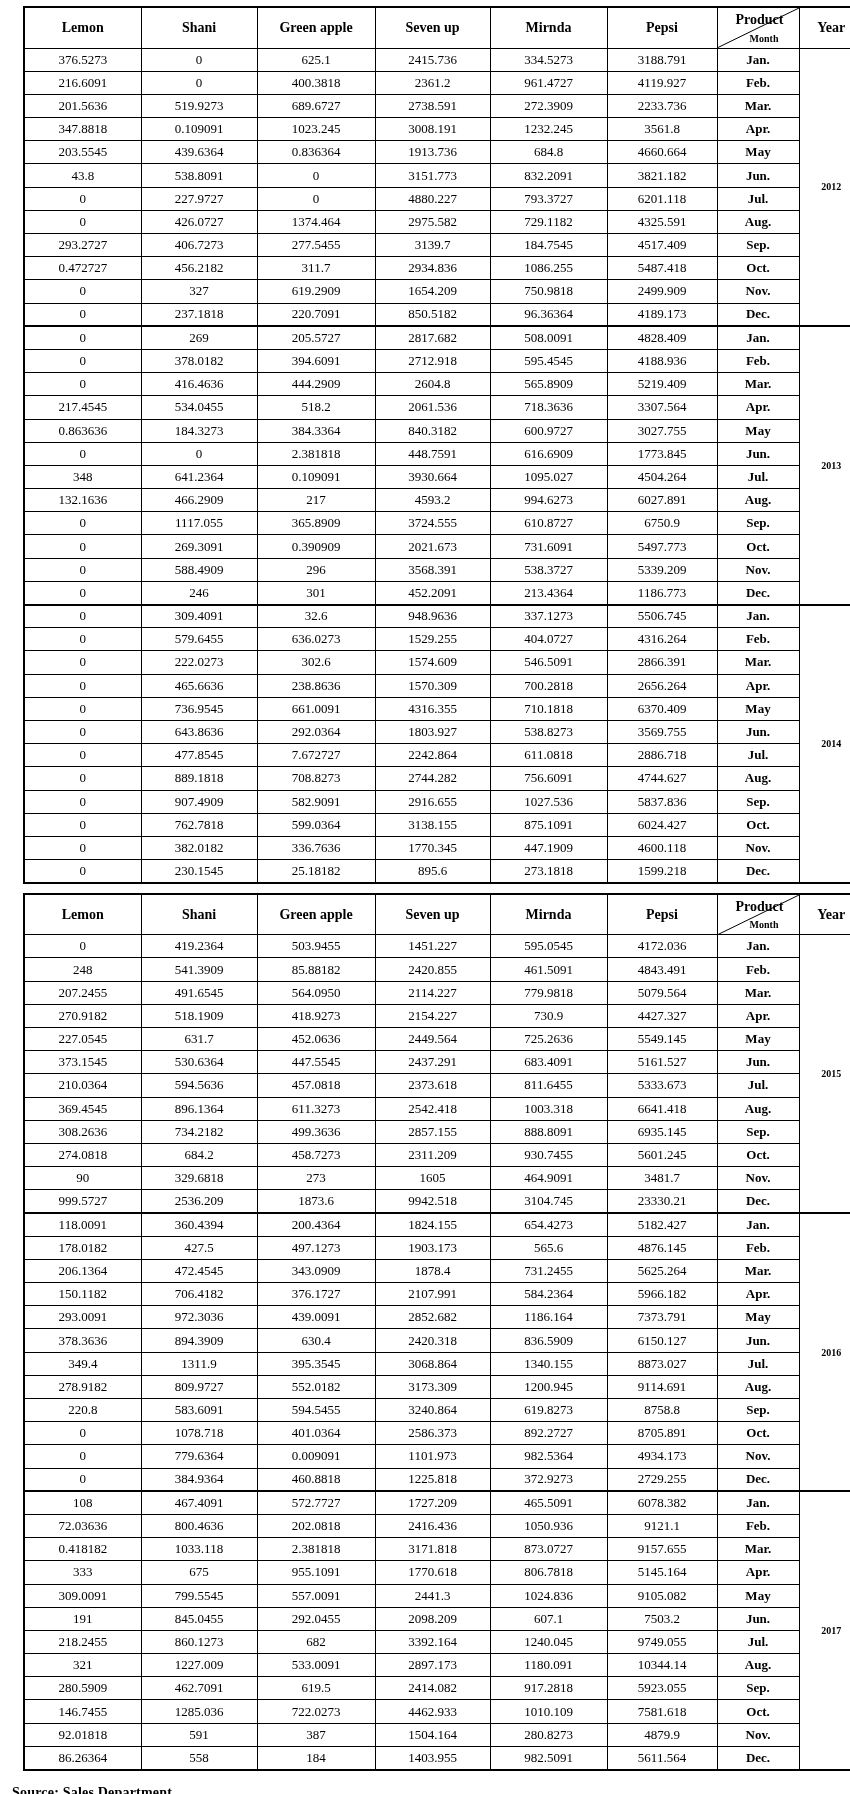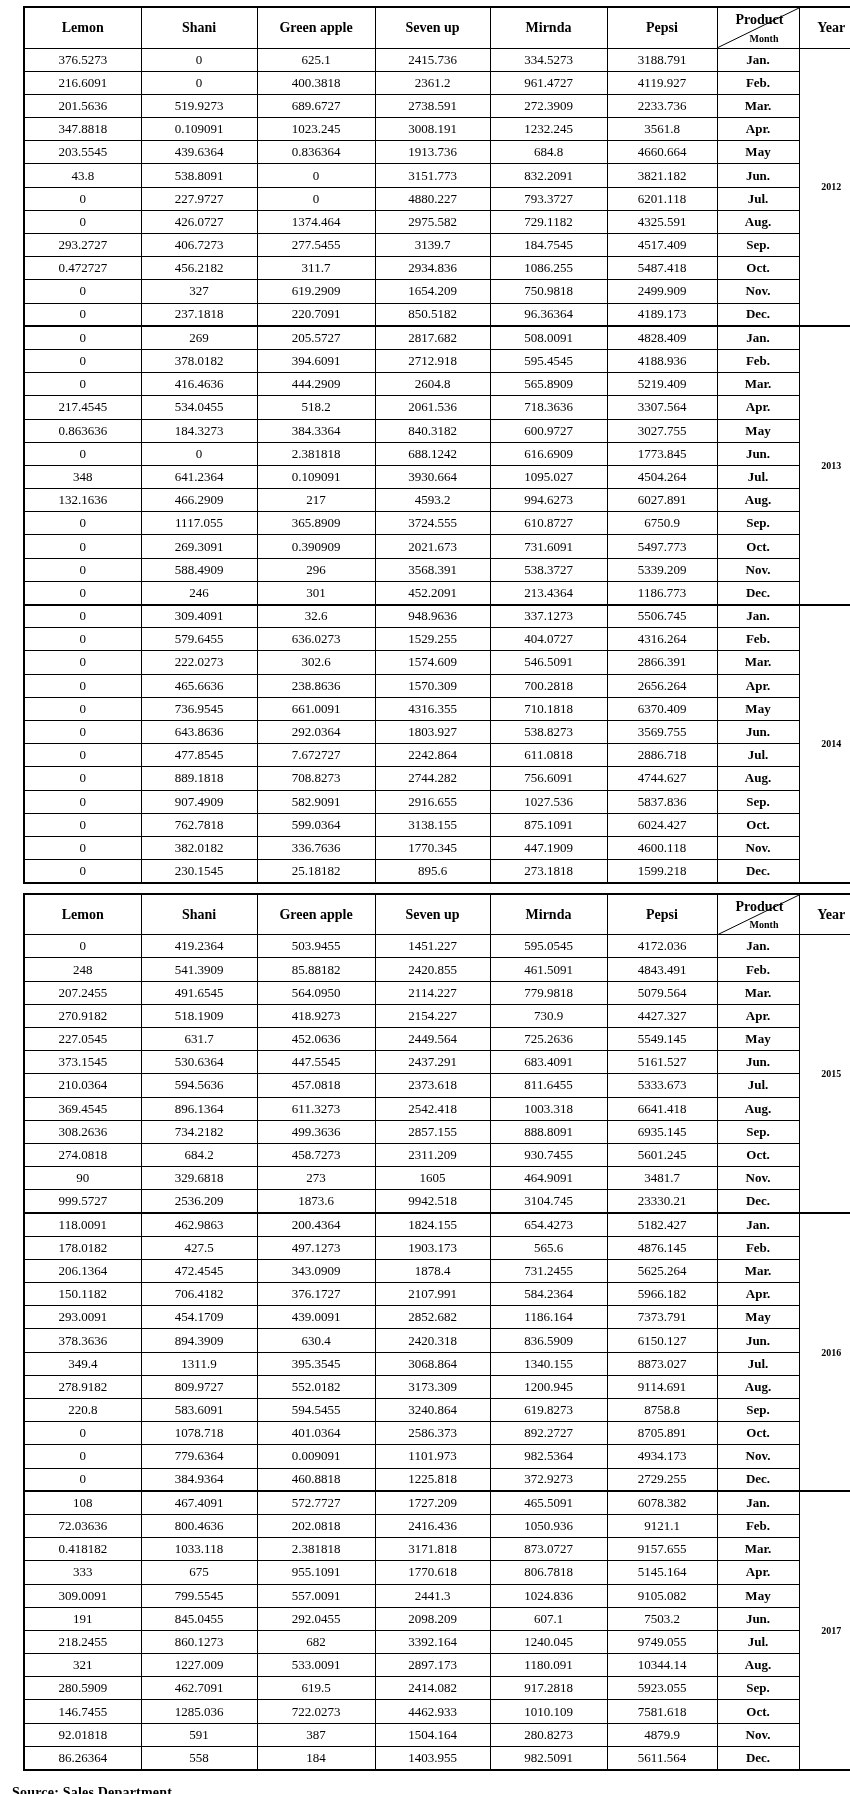--- a/index.html
+++ b/index.html
@@ -217,21 +217,21 @@
           <td>384.3364</td>
           <td>840.3182</td>
           <td>600.9727</td>
           <td>3027.755</td>
           <td class="month">May</td>
         </tr>
         <tr>
           <td>0</td>
           <td>0</td>
           <td>2.381818</td>
-          <td>688.1242</td>
+          <td>448.7591</td>
           <td>616.6909</td>
           <td>1773.845</td>
           <td class="month">Jun.</td>
         </tr>
         <tr>
           <td>348</td>
           <td>641.2364</td>
           <td>0.109091</td>
           <td>3930.664</td>
           <td>1095.027</td>
@@ -529,21 +529,21 @@
           <td>999.5727</td>
           <td>2536.209</td>
           <td>1873.6</td>
           <td>9942.518</td>
           <td>3104.745</td>
           <td>23330.21</td>
           <td class="month">Dec.</td>
         </tr>
         <tr class="group-start">
           <td>118.0091</td>
-          <td>462.9863</td>
+          <td>360.4394</td>
           <td>200.4364</td>
           <td>1824.155</td>
           <td>654.4273</td>
           <td>5182.427</td>
           <td class="month">Jan.</td>
           <td class="year" rowspan="12">2016</td>
         </tr>
         <tr>
           <td>178.0182</td>
           <td>427.5</td>
@@ -566,21 +566,21 @@
           <td>150.1182</td>
           <td>706.4182</td>
           <td>376.1727</td>
           <td>2107.991</td>
           <td>584.2364</td>
           <td>5966.182</td>
           <td class="month">Apr.</td>
         </tr>
         <tr>
           <td>293.0091</td>
-          <td>454.1709</td>
+          <td>972.3036</td>
           <td>439.0091</td>
           <td>2852.682</td>
           <td>1186.164</td>
           <td>7373.791</td>
           <td class="month">May</td>
         </tr>
         <tr>
           <td>378.3636</td>
           <td>894.3909</td>
           <td>630.4</td>

